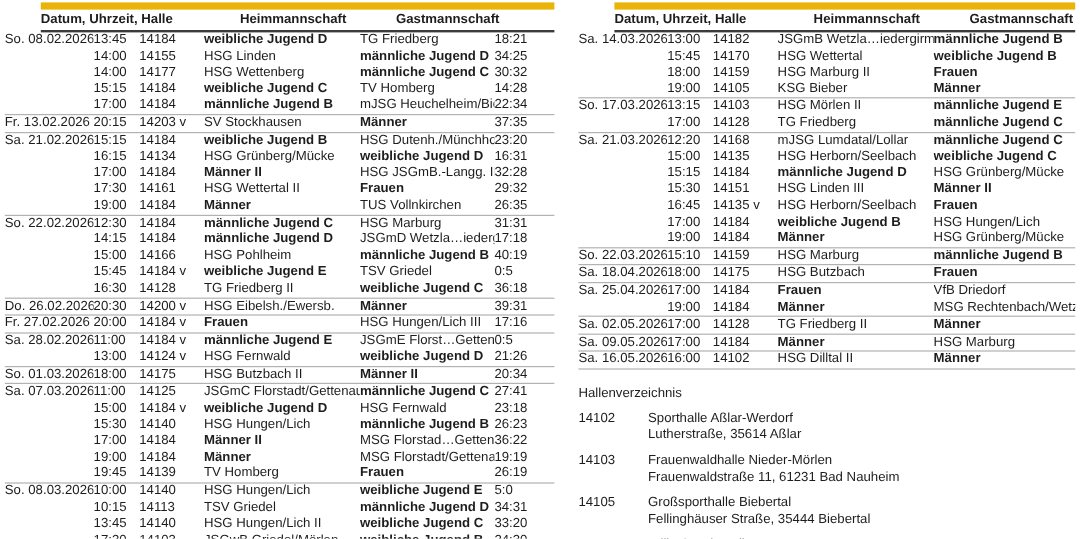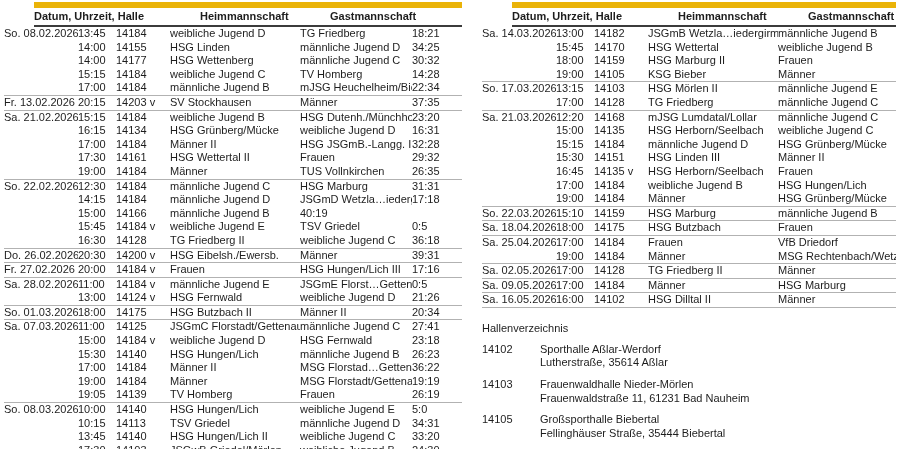--- a/index.html
+++ b/index.html
@@ -24,21 +24,21 @@
   .group + .group { border-top:1px solid #b2b2b2; }
 
   .row { display:grid; line-height:13.6px; white-space:nowrap; }
   .row.left-r  { grid-template-columns:74px 30px 62px 130px 112px 50px; }
   .row.right-r { grid-template-columns:74px 30px 62px 130px 118px; }
 
   .cell { overflow:hidden; }
   .cell.time  { }
   .cell.hall  { padding-left:8px; }
   .cell.score { text-align:left; }
-  .b { font-weight:normal; }
+  .b { font-weight:bold; }
 
   .halls { margin-top:13px; }
   .halls-title { font-weight:normal; line-height:14px; margin-bottom:3px; }
   .hall-entry { display:grid; grid-template-columns:58px 1fr; margin-top:8px; line-height:13.6px; }
   .hall-lines div { line-height:13.6px; }
 </style>
 </head>
 <body>
 
 <div class="page">
@@ -158,20 +158,21 @@
             <div class="cell time">14:15</div>
             <div class="cell hall">14184</div>
             <div class="cell home b">männliche Jugend D</div>
             <div class="cell guest">JSGmD Wetzla…iedergirmes</div>
             <div class="cell score">17:18</div>
           </div>
           <div class="row left-r">
             <div class="cell date"></div>
             <div class="cell time">15:00</div>
             <div class="cell hall">14166</div>
+            <div class="cell home">HSG Pohlheim</div>
             <div class="cell guest b">männliche Jugend B</div>
             <div class="cell score">40:19</div>
           </div>
           <div class="row left-r">
             <div class="cell date"></div>
             <div class="cell time">15:45</div>
             <div class="cell hall">14184 v</div>
             <div class="cell home b">weibliche Jugend E</div>
             <div class="cell guest">TSV Griedel</div>
             <div class="cell score">0:5</div>
@@ -269,21 +270,21 @@
           <div class="row left-r">
             <div class="cell date"></div>
             <div class="cell time">19:00</div>
             <div class="cell hall">14184</div>
             <div class="cell home b">Männer</div>
             <div class="cell guest">MSG Florstadt/Gettenau</div>
             <div class="cell score">19:19</div>
           </div>
           <div class="row left-r">
             <div class="cell date"></div>
-            <div class="cell time">19:05</div>
+            <div class="cell time">19:45</div>
             <div class="cell hall">14139</div>
             <div class="cell home">TV Homberg</div>
             <div class="cell guest b">Frauen</div>
             <div class="cell score">26:19</div>
           </div>
         </div>
         <div class="group">
           <div class="row left-r">
             <div class="cell date">So. 08.03.2026</div>
             <div class="cell time">10:00</div>

